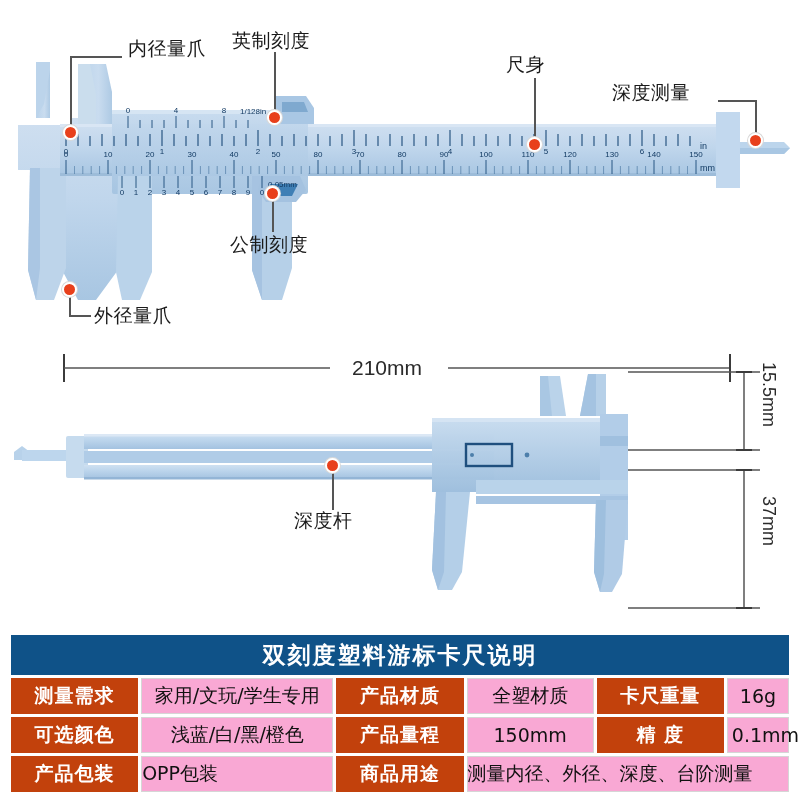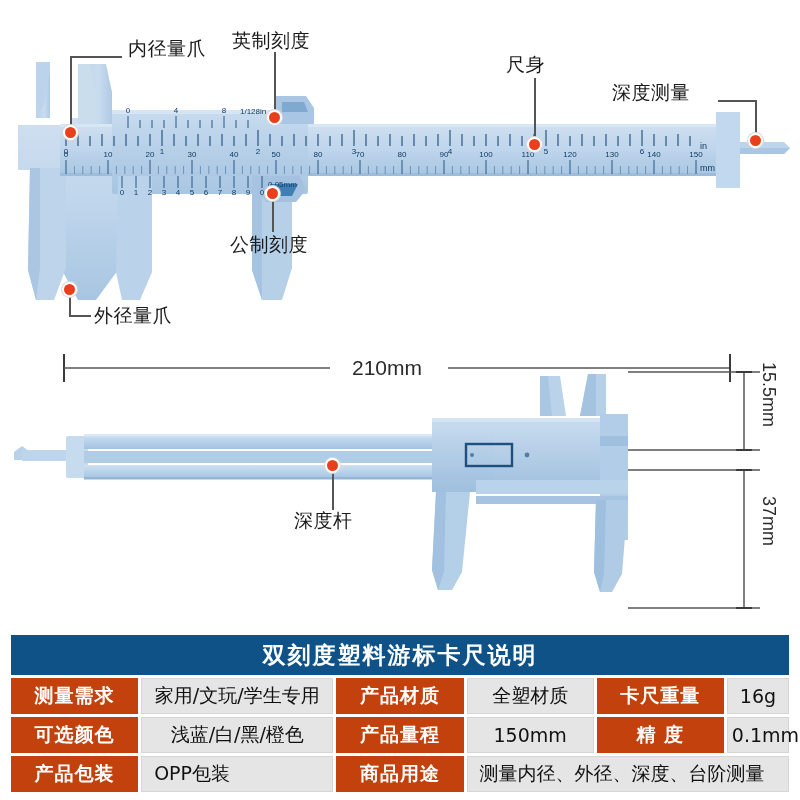--- a/index.html
+++ b/index.html
@@ -90,26 +90,26 @@
     letter-spacing:2px;
     font-weight:bold;
   }
   .spec .lbl{
     background:#c2410c;
     color:#ffffff;
     font-weight:bold;
     letter-spacing:1px;
   }
   .spec .val{
-    background:#e5e5e5;
+    background:#f9a8d4;
     color:#111111;
     border:1px solid #d6d6d6;
     margin-top:24px;
   }
-  .spec .val.left{text-align:left;padding-left:12px;}
+  .spec .val.left{text-align:left;padding-left:0;}
 </style>
 </head>
 <body>
 
 <div class="stage">
 
   <div class="abs" style="left:0;top:0;width:800px;height:340px;">
 
     <svg width="800" height="340" viewBox="0 0 800 340" style="position:absolute;left:0;top:0;">
       <defs>

